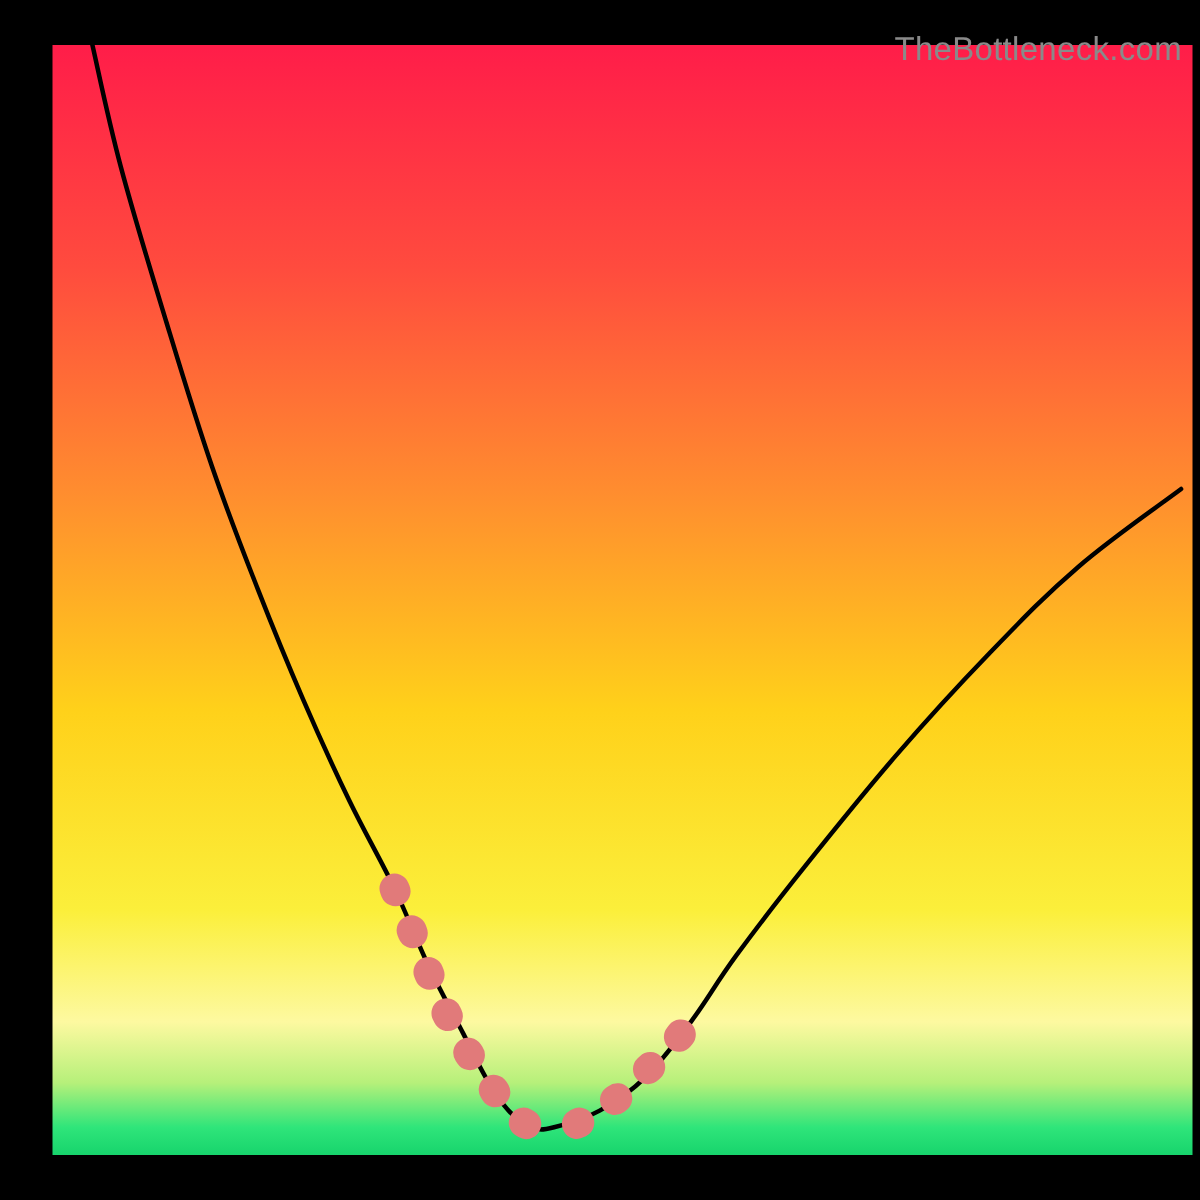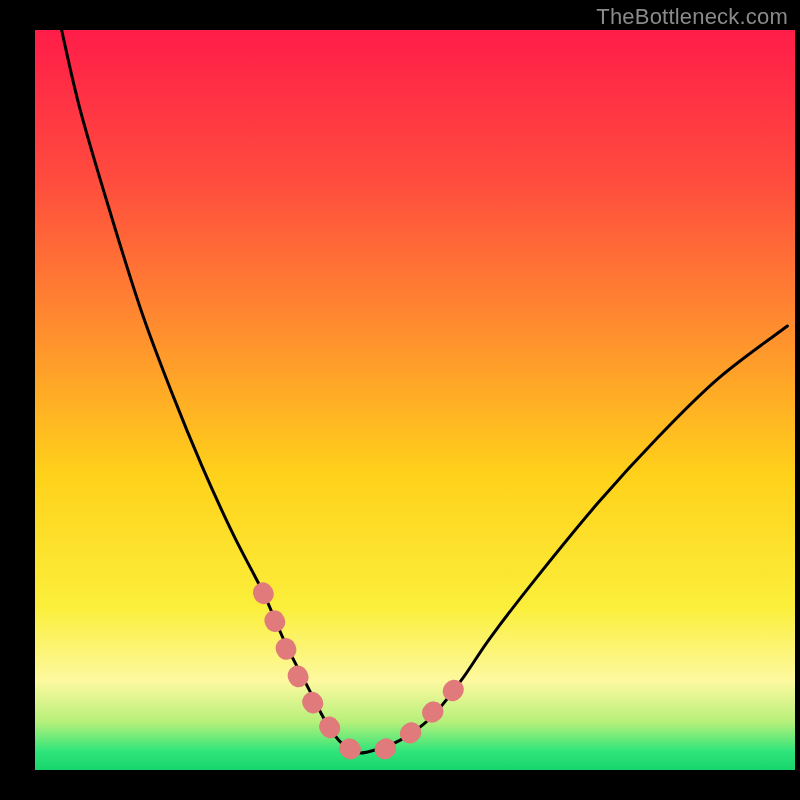--- a/index.html
+++ b/index.html
@@ -13,21 +13,21 @@
   }
   .frame {
     position: absolute;
     top: 0;
     left: 0;
     width: 800px;
     height: 800px;
   }
   .watermark {
     position: absolute;
-    top: 4px;
+    top: 20px;
     right: 12px;
     color: #8a8a8a;
     font-size: 22px;
     font-weight: 400;
     letter-spacing: 0.2px;
   }
 </style>
 </head>
 <body>
 

